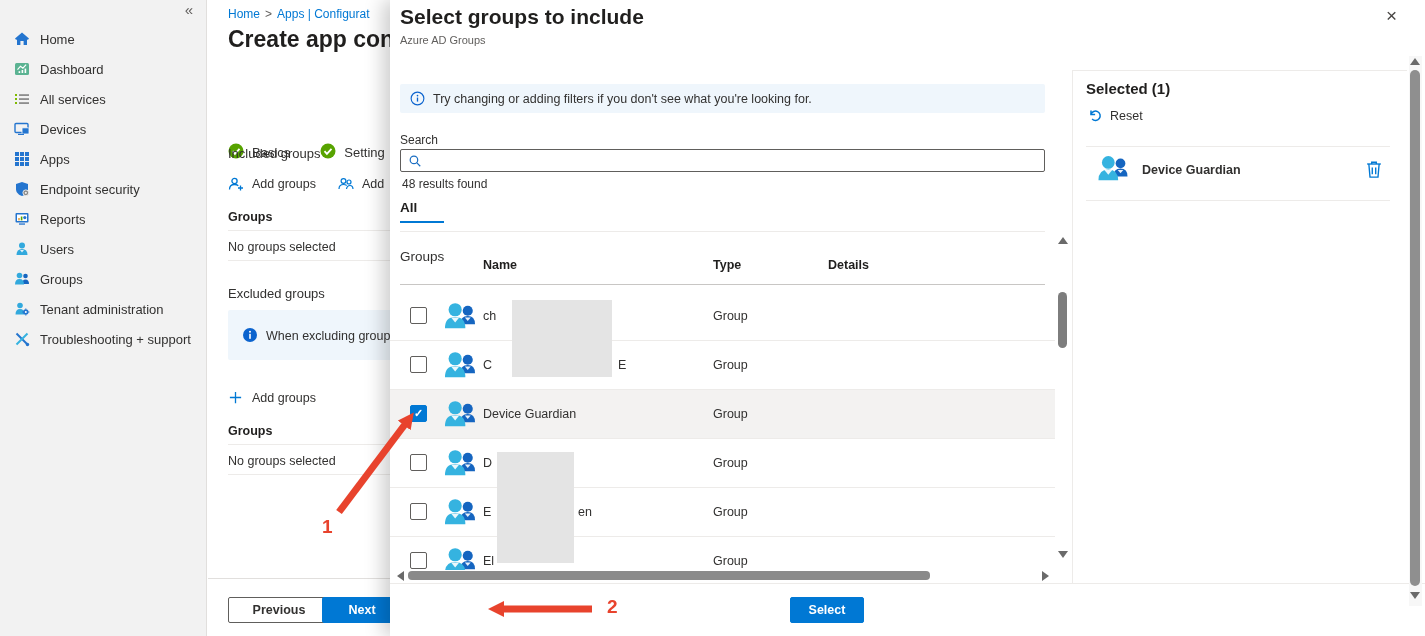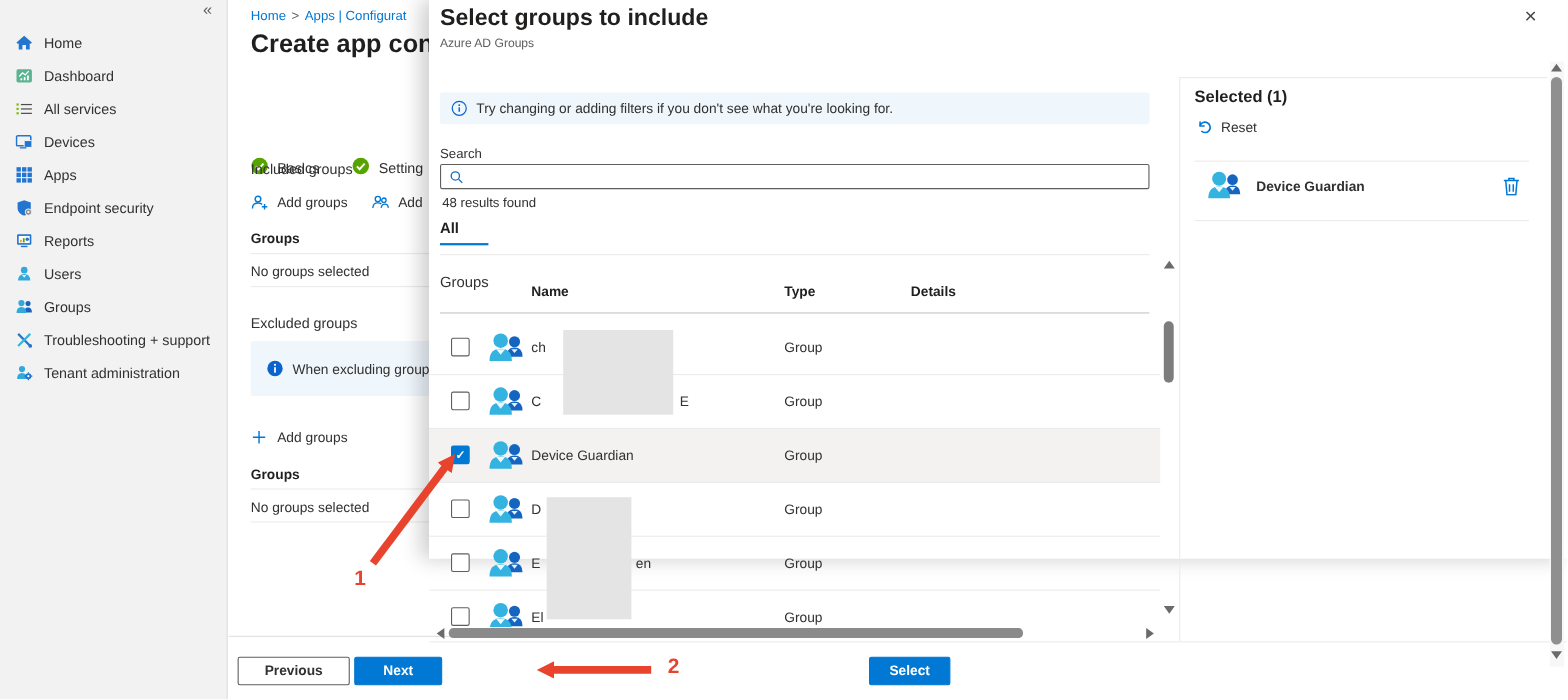--- a/index.html
+++ b/index.html
@@ -35,21 +35,21 @@
   .pbanner .ic{position:absolute;left:14px;top:17px;width:16px;height:16px;}
   .pbanner .txt{position:absolute;left:38px;top:19px;font-size:12.5px;color:#323130;white-space:nowrap;}
   .addrow{position:absolute;left:20px;top:390px;display:flex;align-items:center;gap:9px;font-size:12.5px;cursor:pointer;}
   .addrow .ic{width:15px;height:15px;display:inline-flex;}
   .btn{position:absolute;box-sizing:border-box;border-radius:2px;font-size:12.5px;font-weight:700;
        display:flex;align-items:center;justify-content:center;cursor:pointer;font-family:"Liberation Sans",sans-serif;}
   .btn-sec{background:#fff;border:1px solid #605e5c;color:#323130;}
   .btn-pri{background:#0078d4;border:1px solid #0078d4;color:#fff;}
 
   
-  .fly{position:absolute;left:390px;top:0;width:1035px;height:508px;background:#fff;box-shadow:-7px 0 18px rgba(0,0,0,.20);}
+  .fly{position:absolute;left:390px;top:0;width:1035px;height:636px;background:#fff;box-shadow:-7px 0 18px rgba(0,0,0,.20);}
   .fly-title{position:absolute;left:10px;top:5px;font-size:21px;font-weight:700;color:#201f1e;white-space:nowrap;}
   .fly-sub{position:absolute;left:10px;top:34px;font-size:11px;color:#605e5c;}
   .fly-close{position:absolute;left:996px;top:6px;font-size:19px;color:#484644;cursor:pointer;line-height:1;}
   .fbanner{position:absolute;left:10px;top:84px;width:645px;height:29px;background:#eff6fc;border-radius:2px;display:flex;align-items:center;}
   .fbanner .ic{width:15px;height:15px;margin:0 8px 0 10px;display:inline-flex;}
   .fbanner .txt{font-size:12.5px;color:#323130;white-space:nowrap;}
   .srch-label{position:absolute;left:10px;top:133px;font-size:12px;color:#323130;}
   .srch-box{position:absolute;left:10px;top:149px;width:645px;height:23px;box-sizing:border-box;border:1px solid #605e5c;border-radius:2px;background:#fff;display:flex;align-items:center;}
   .srch-box .ic{width:14px;height:14px;margin-left:7px;display:inline-flex;}
   .srch-box input{border:none;outline:none;flex:1;height:100%;font-size:12px;font-family:"Liberation Sans",sans-serif;background:transparent;}
@@ -203,43 +203,43 @@
               <path d="M8 13 q0 -4.5 3.5 -4.5 q3.5 0 3.5 4.5 z" fill="#1565c0"></path>
               <circle cx="5.5" cy="4.5" r="2.8" fill="#32a9dd"></circle>
               <path d="M1 13.5 q0 -5.5 4.5 -5.5 q4.5 0 4.5 5.5 z" fill="#32a9dd"></path>
             </svg>
           </span>
           <span class="nav-label">Groups</span>
         </div>
         <div class="nav-item">
           <span class="nav-icon">
             <svg viewBox="0 0 16 16">
-              <path d="M2.5 2.5 L13.5 13.5" stroke="#2475cf" stroke-width="2"></path>
-              <path d="M13.5 2.5 L2.5 13.5" stroke="#35b3e0" stroke-width="2"></path>
-              <circle cx="13.5" cy="13.5" r="1.7" fill="#2475cf"></circle>
-            </svg>
-          </span>
-          <span class="nav-label">Troubleshooting + support</span>
-        </div>
-        <div class="nav-item">
-          <span class="nav-icon">
-            <svg viewBox="0 0 16 16">
               <circle cx="6" cy="4.5" r="2.8" fill="#32a9dd"></circle>
               <path d="M1.5 13.5 q0 -5.5 4.5 -5.5 q4.5 0 4.5 5.5 z" fill="#32a9dd"></path>
               <circle cx="11.8" cy="11" r="2.7" fill="#2475cf"></circle>
               <circle cx="11.8" cy="11" r="1" fill="#fff"></circle>
               <g stroke="#2475cf" stroke-width="1.1">
                 <path d="M11.8 7.4 v1.2"></path>
                 <path d="M11.8 13.4 v1.2"></path>
                 <path d="M8.2 11 h1.2"></path>
                 <path d="M14.2 11 h1.2"></path>
               </g>
             </svg>
           </span>
           <span class="nav-label">Tenant administration</span>
+        </div>
+        <div class="nav-item">
+          <span class="nav-icon">
+            <svg viewBox="0 0 16 16">
+              <path d="M2.5 2.5 L13.5 13.5" stroke="#2475cf" stroke-width="2"></path>
+              <path d="M13.5 2.5 L2.5 13.5" stroke="#35b3e0" stroke-width="2"></path>
+              <circle cx="13.5" cy="13.5" r="1.7" fill="#2475cf"></circle>
+            </svg>
+          </span>
+          <span class="nav-label">Troubleshooting + support</span>
         </div>
       </div>
   </div>
 
   <div class="page">
     <div class="crumb" id="breadcrumb"><span class="lnk">Home</span><span class="sep">&gt;</span><span class="lnk">Apps | Configurat</span></div>
     <div class="ptitle">Create app con</div>
     <div class="steps" id="steps">
         <div class="step">
           <span><svg viewBox="0 0 16 16">
@@ -299,21 +299,21 @@
           </svg>
         </span>
       <span>Add groups</span>
     </div>
     <div class="colhead" style="top:424px;">Groups</div>
     <div class="hr" style="top:444px;left:20px;width:400px;"></div>
     <div class="emptytxt" style="top:454px;">No groups selected</div>
     <div class="hr" style="top:474px;left:20px;width:400px;"></div>
 
     <div class="hr" style="top:578px;left:0;width:400px;background:#e1dfdd;"></div>
-    <div class="btn btn-sec" style="left:8px;top:597px;width:102px;height:26px;">Previous</div>
+    <div class="btn btn-sec" style="left:20px;top:597px;width:102px;height:26px;">Previous</div>
     <div class="btn btn-pri" style="left:114px;top:597px;width:80px;height:26px;">Next</div>
   </div>
 
   <div class="fly">
     <div class="fly-title">Select groups to include</div>
     <div class="fly-sub">Azure AD Groups</div>
     <div class="fly-close">×</div>
 
     <div class="fbanner">
       <span class="ic">

